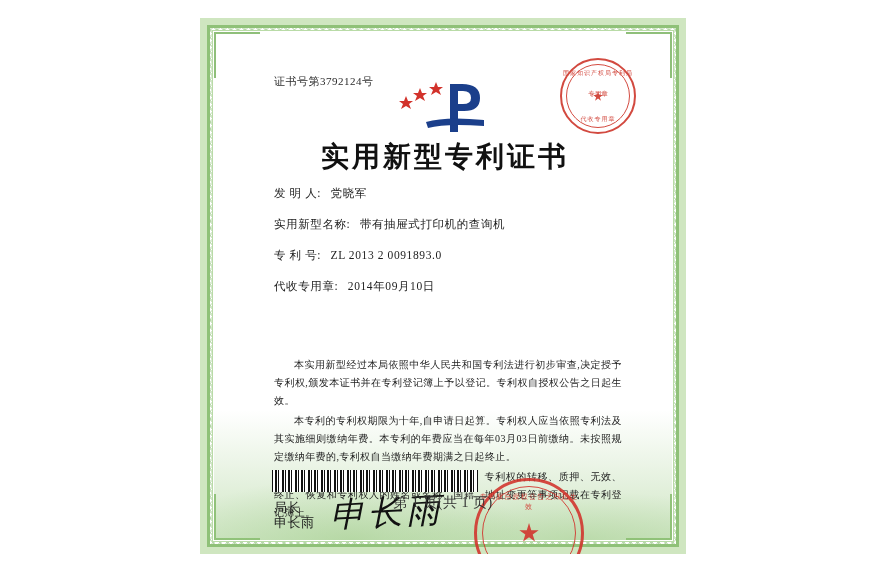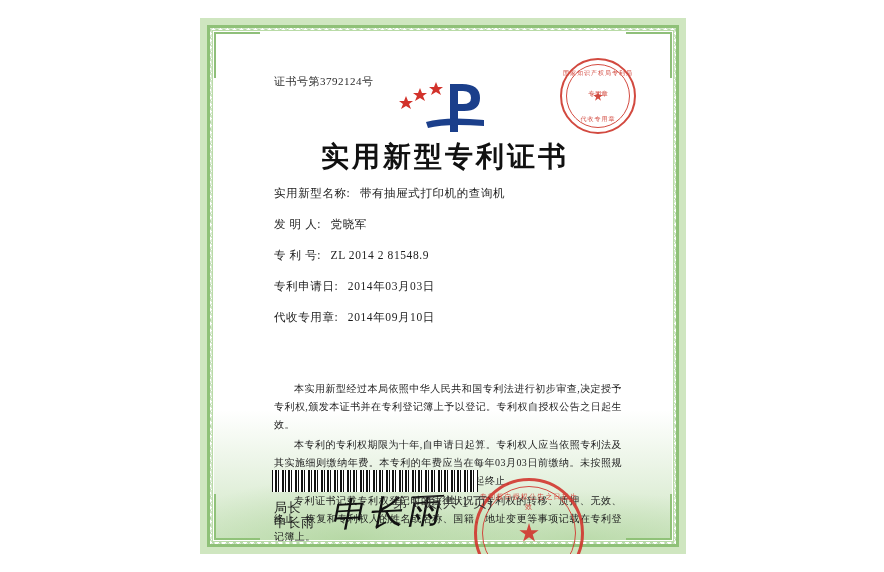--- a/index.html
+++ b/index.html
@@ -216,21 +216,20 @@
   .body-text {
     position: absolute;
     left: 52px;
     right: 42px;
     top: 318px;
     font-size: 10px;
     line-height: 18px;
     color: #1d1d1d;
     text-align: justify;
     letter-spacing: 0.4px;
-    margin-top: 24px;
   }
   .body-text p {
     margin: 0 0 2px 0;
     text-indent: 20px;
   }
 
   
   .barcode {
     position: absolute;
     left: 50px;
@@ -359,34 +358,30 @@
           <path d="M70 15 L75 15 Q83 15 83 22 Q83 28 75 28 L70 28 Z" fill="#ffffff"></path>
 
           <path d="M38 46 Q58 40 96 44 L96 50 Q58 47 40 52 Z" fill="#1b3f8b"></path>
         </svg>
       </div>
 
       <div class="main-title">实用新型专利证书</div>
 
       <div class="fields">
         <div class="field-row">
+          <span class="field-label">发 明 人:</span>
+          <span class="field-value">党晓军</span>
+        </div>
+        <div class="field-row">
           <span class="field-label">实用新型名称:</span>
           <span class="field-value">带有抽屉式打印机的查询机</span>
         </div>
         <div class="field-row">
-          <span class="field-label">发 明 人:</span>
-          <span class="field-value">党晓军</span>
-        </div>
-        <div class="field-row">
           <span class="field-label">专 利 号:</span>
-          <span class="field-value">ZL 2014 2 81548.9</span>
-        </div>
-        <div class="field-row">
-          <span class="field-label">专利申请日:</span>
-          <span class="field-value">2014年03月03日</span>
+          <span class="field-value">ZL 2013 2 0091893.0</span>
         </div>
         <div class="field-row">
           <span class="field-label">代收专用章:</span>
           <span class="field-value">2014年09月10日</span>
         </div>
       </div>
 
       <div class="body-text">
         <p>本实用新型经过本局依照中华人民共和国专利法进行初步审查,决定授予专利权,颁发本证书并在专利登记簿上予以登记。专利权自授权公告之日起生效。</p>
         <p>本专利的专利权期限为十年,自申请日起算。专利权人应当依照专利法及其实施细则缴纳年费。本专利的年费应当在每年03月03日前缴纳。未按照规定缴纳年费的,专利权自当缴纳年费期满之日起终止。</p>

